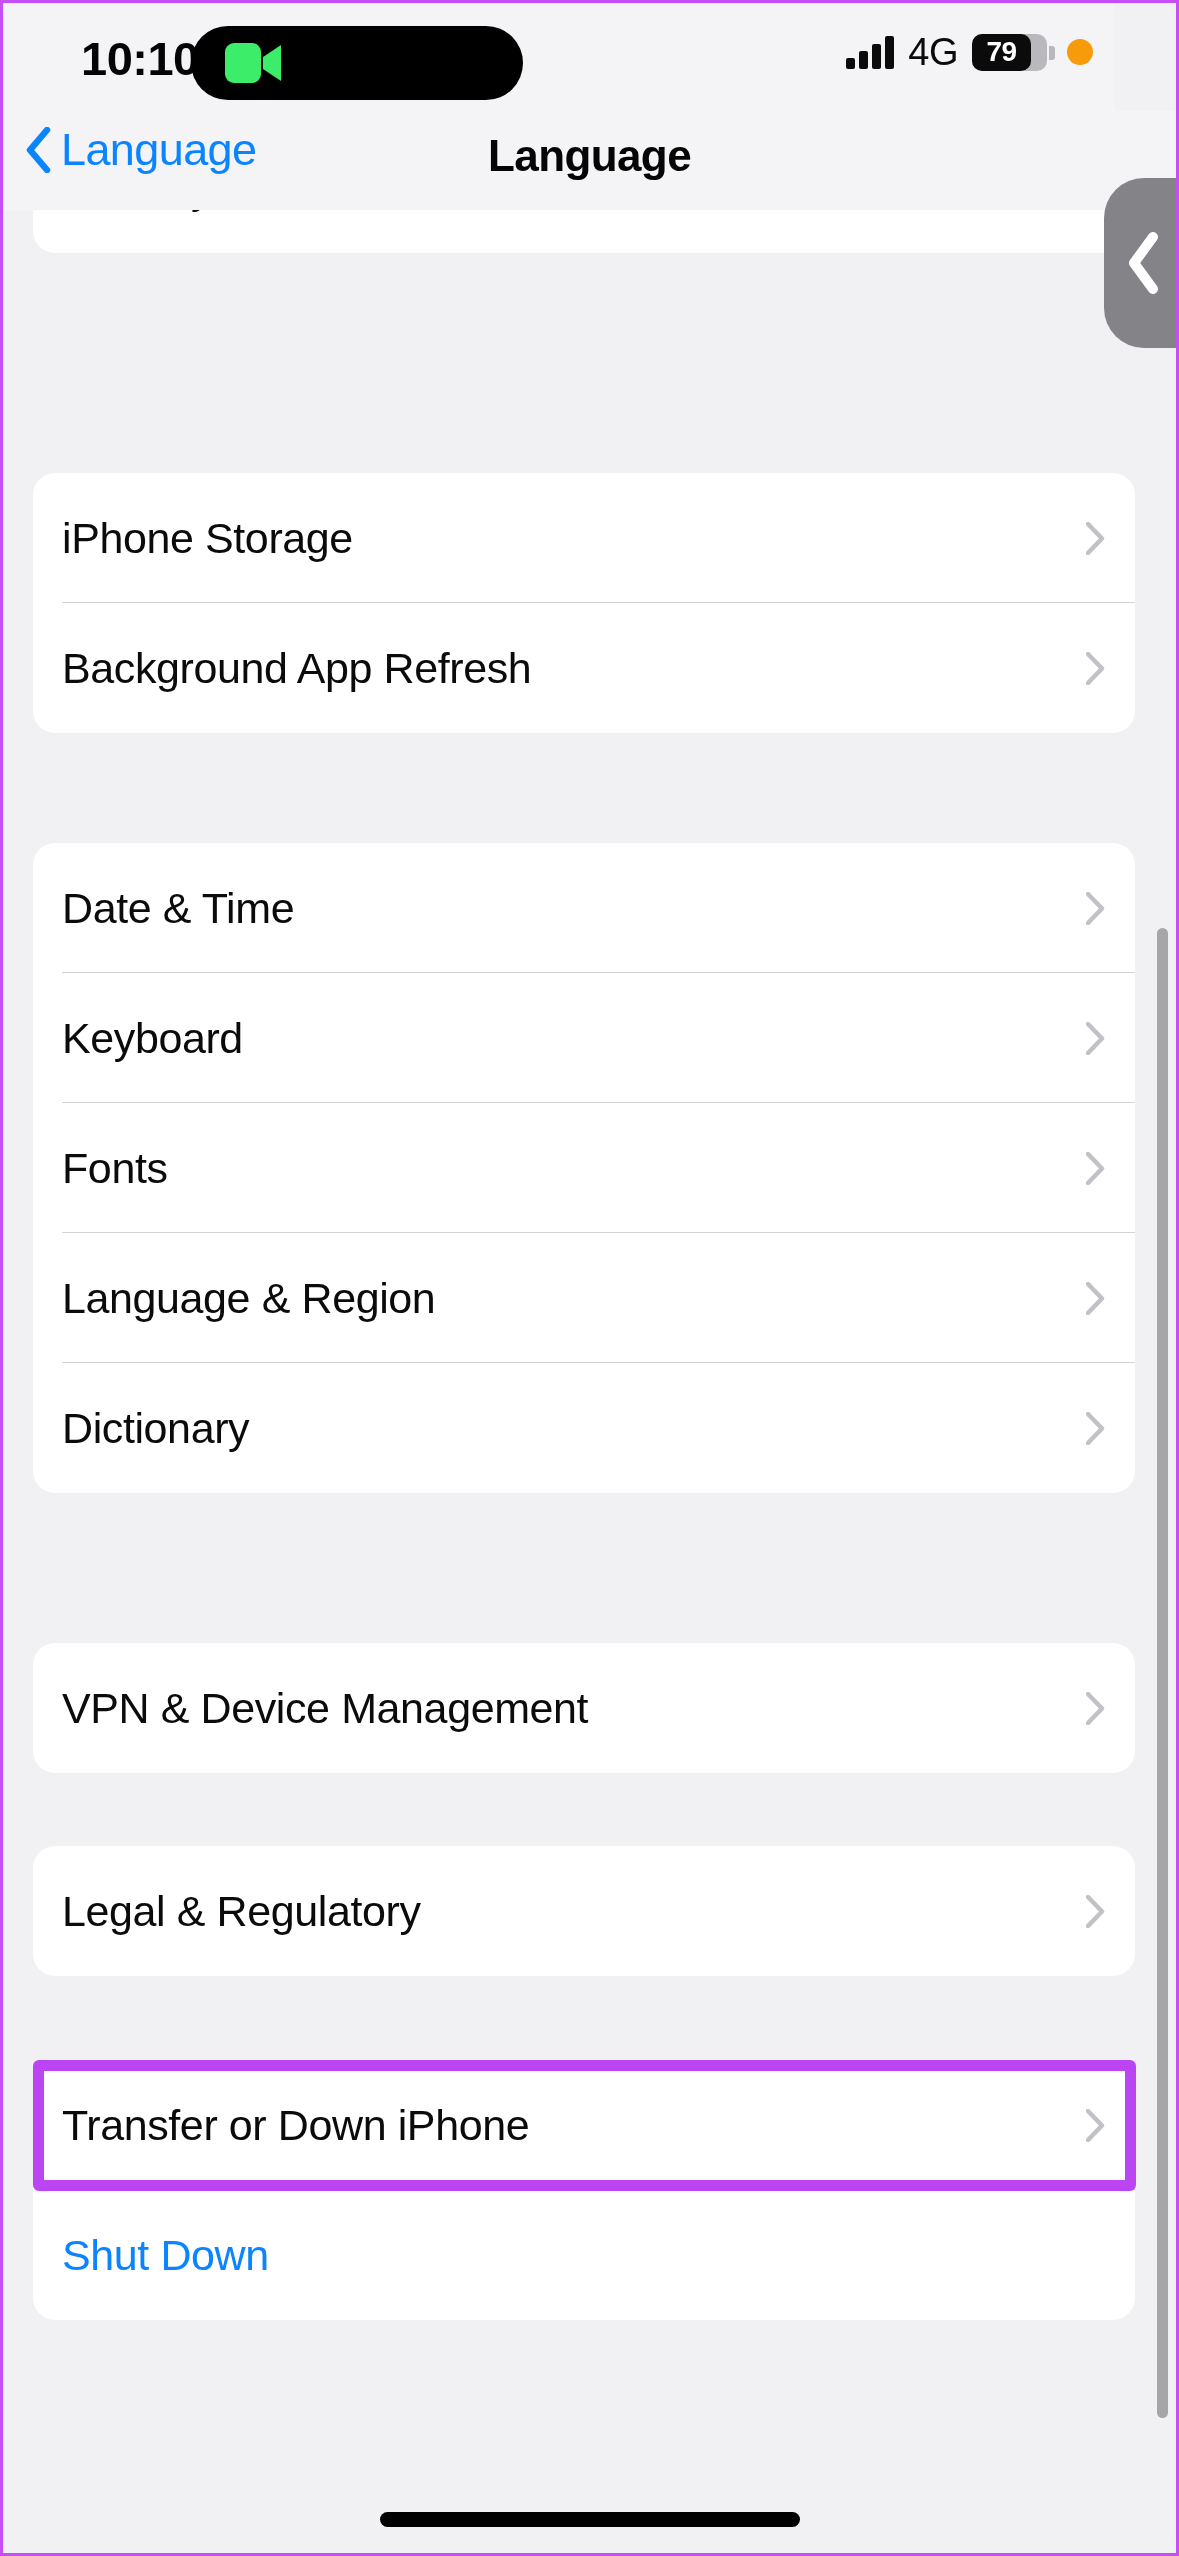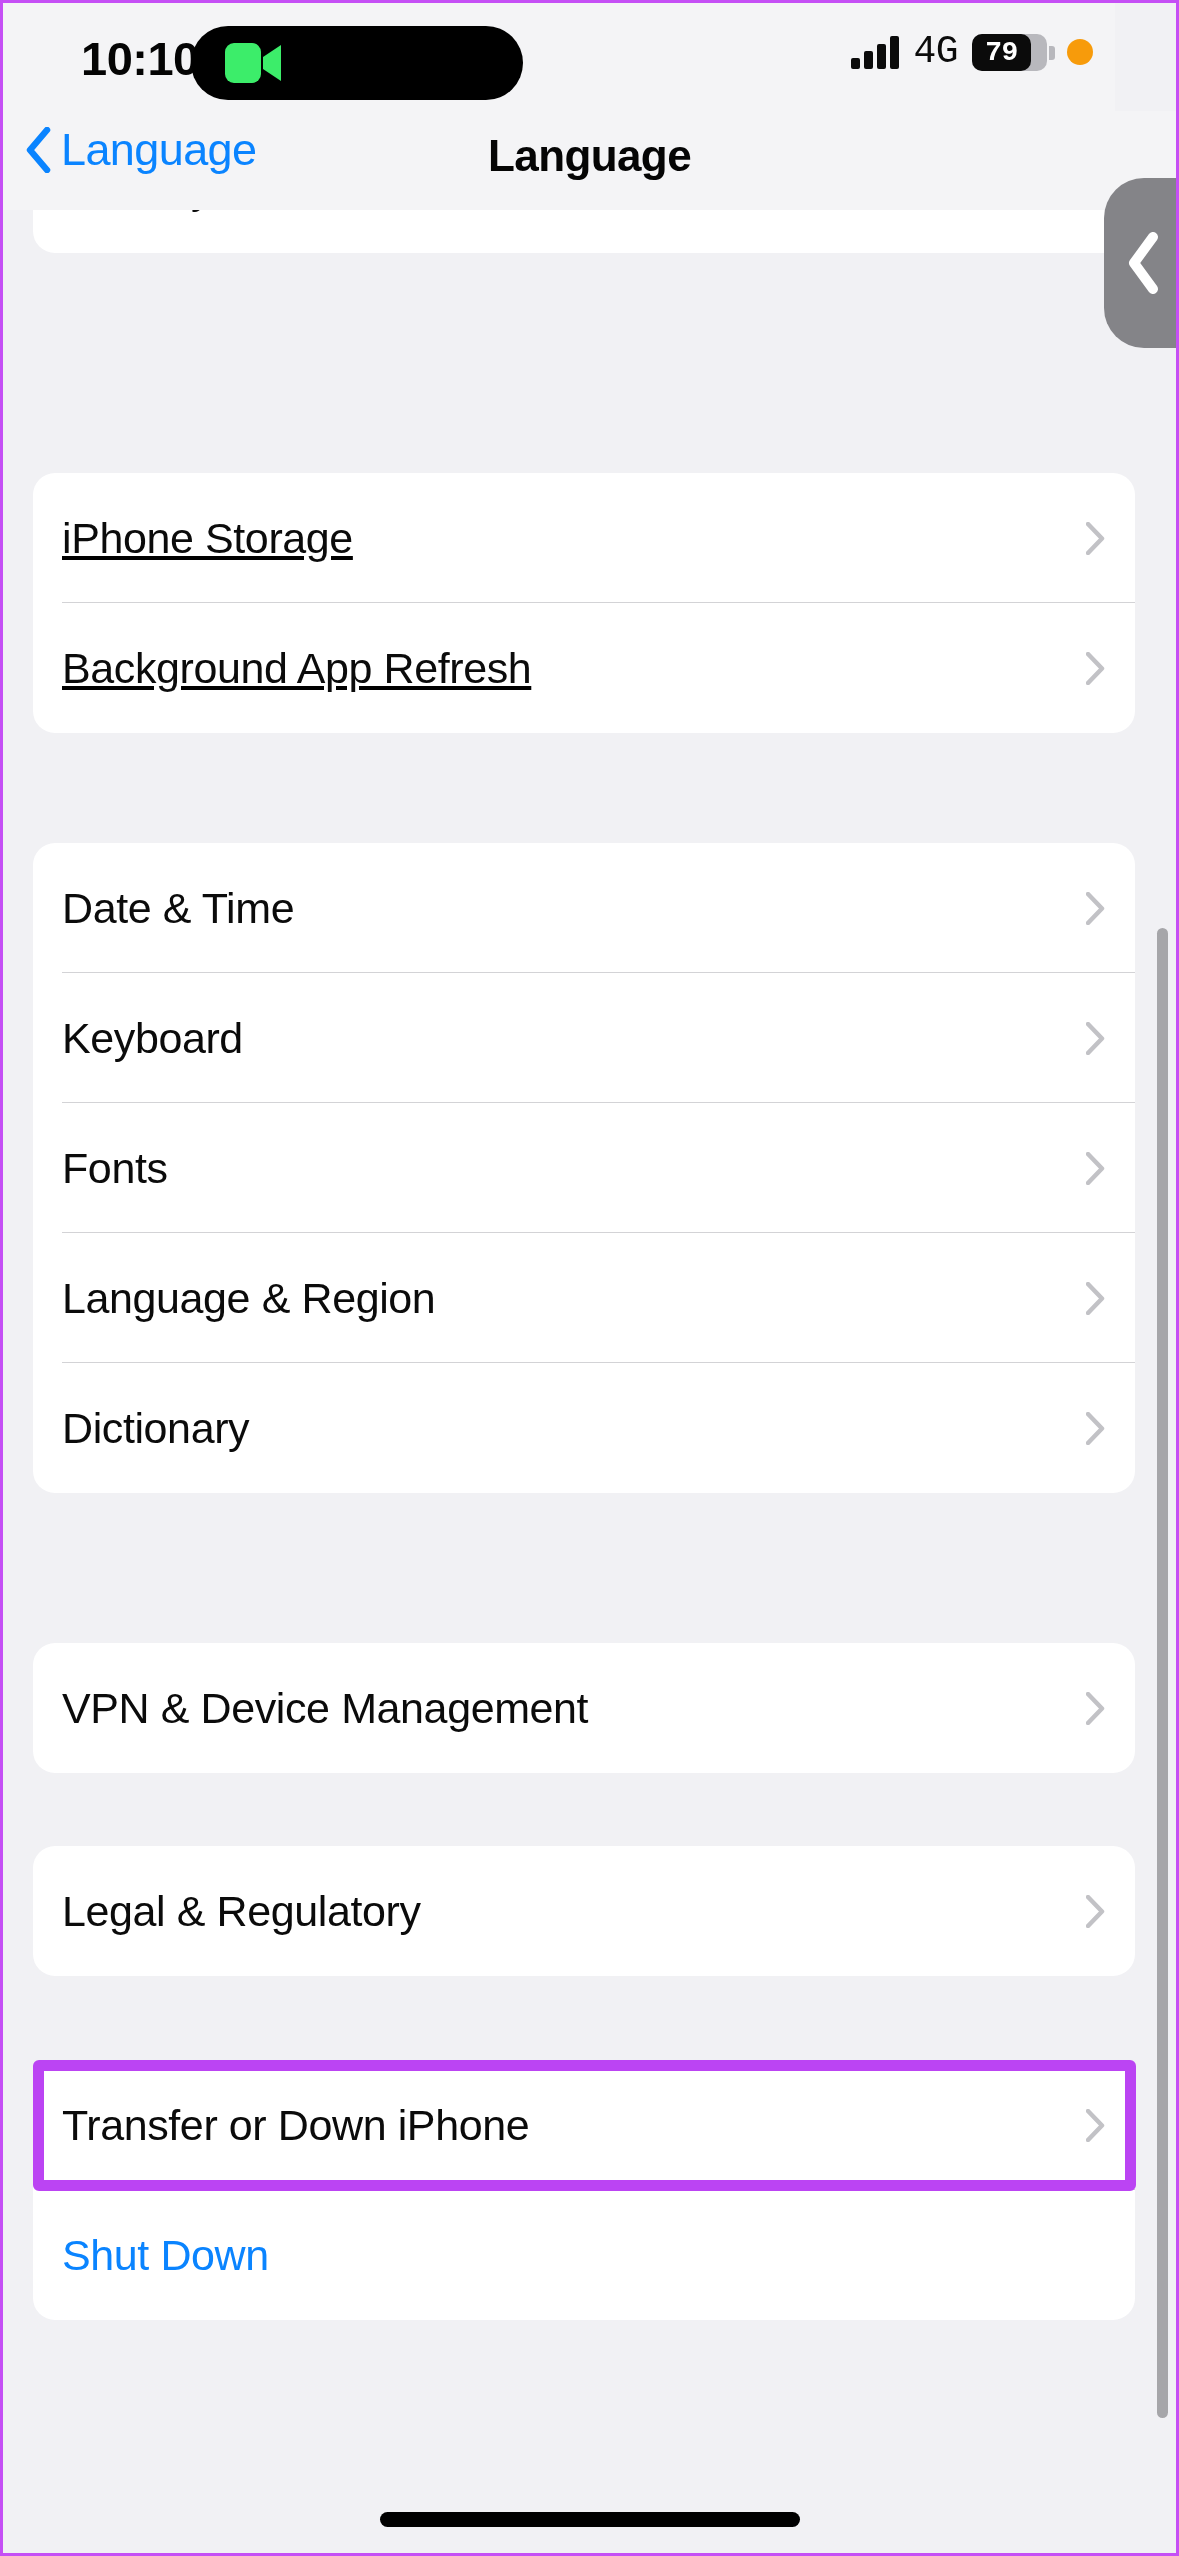--- a/index.html
+++ b/index.html
@@ -62,21 +62,20 @@
     z-index: 6;
   }
 
   #status-right {
     position: absolute;
     right: 22px;
     top: 30px;
     display: flex;
     align-items: center;
     gap: 14px;
-    font-family: Liberation Mono, monospace;
   }
 
   .signal-bars { display: flex; align-items: flex-end; gap: 4px; height: 34px; }
   .signal-bars i { display:block; width: 9px; background: #0b0b0b; border-radius: 2px; }
   .signal-bars i:nth-child(1){ height: 11px; }
   .signal-bars i:nth-child(2){ height: 18px; }
   .signal-bars i:nth-child(3){ height: 25px; }
   .signal-bars i:nth-child(4){ height: 33px; }
 
   #network-type {
@@ -285,21 +284,21 @@
 
     <div class="group" id="group-carplay">
       <div class="row">
         <span class="row-label">CarPlay</span>
         <svg class="chevron" viewBox="0 0 19 33">
             <path d="M2 2 L16 16.5 L2 31" stroke="#c2c2c6" stroke-width="4.5" fill="none" stroke-linecap="round" stroke-linejoin="round"></path>
           </svg>
       </div>
     </div>
 
-    <div class="group" style="top:470px;text-decoration:underline;">
+    <div class="group" style="top:470px;">
       <div class="row">
         <span class="row-label">iPhone Storage</span>
         <svg class="chevron" viewBox="0 0 19 33">
             <path d="M2 2 L16 16.5 L2 31" stroke="#c2c2c6" stroke-width="4.5" fill="none" stroke-linecap="round" stroke-linejoin="round"></path>
           </svg>
         <div class="row-sep"></div>
       </div>
       <div class="row">
         <span class="row-label">Background App Refresh</span>
         <svg class="chevron" viewBox="0 0 19 33">

